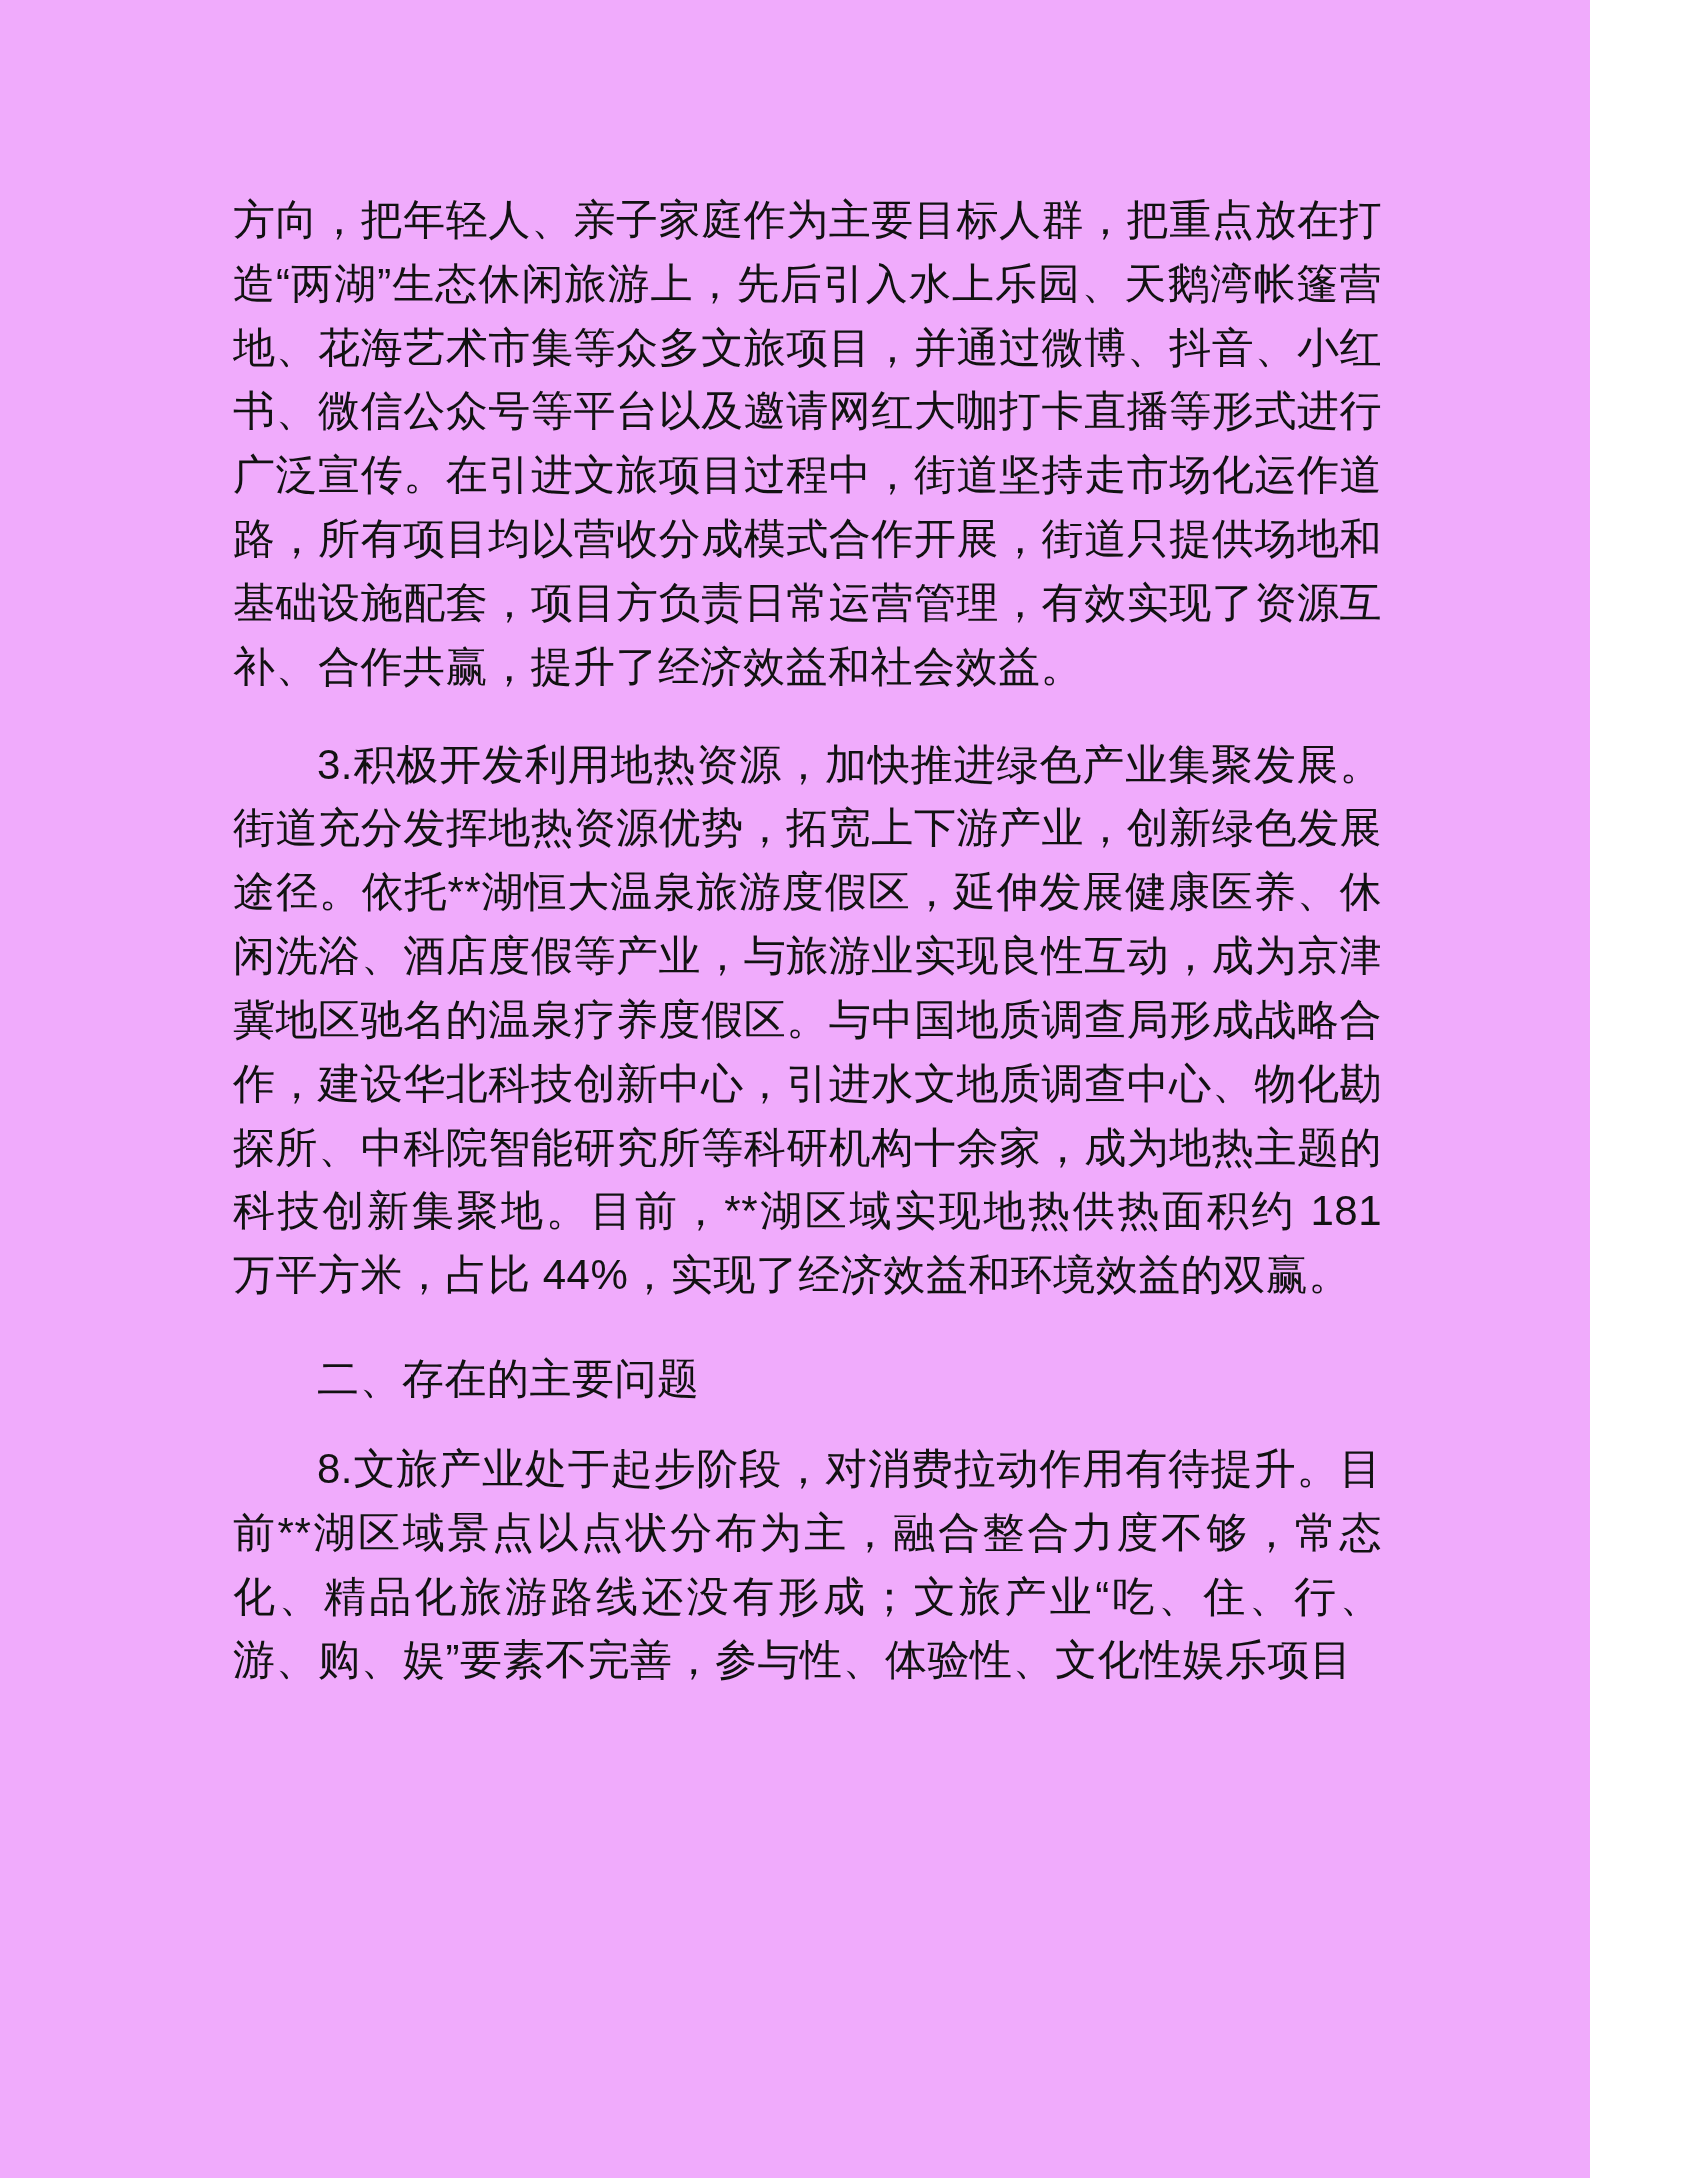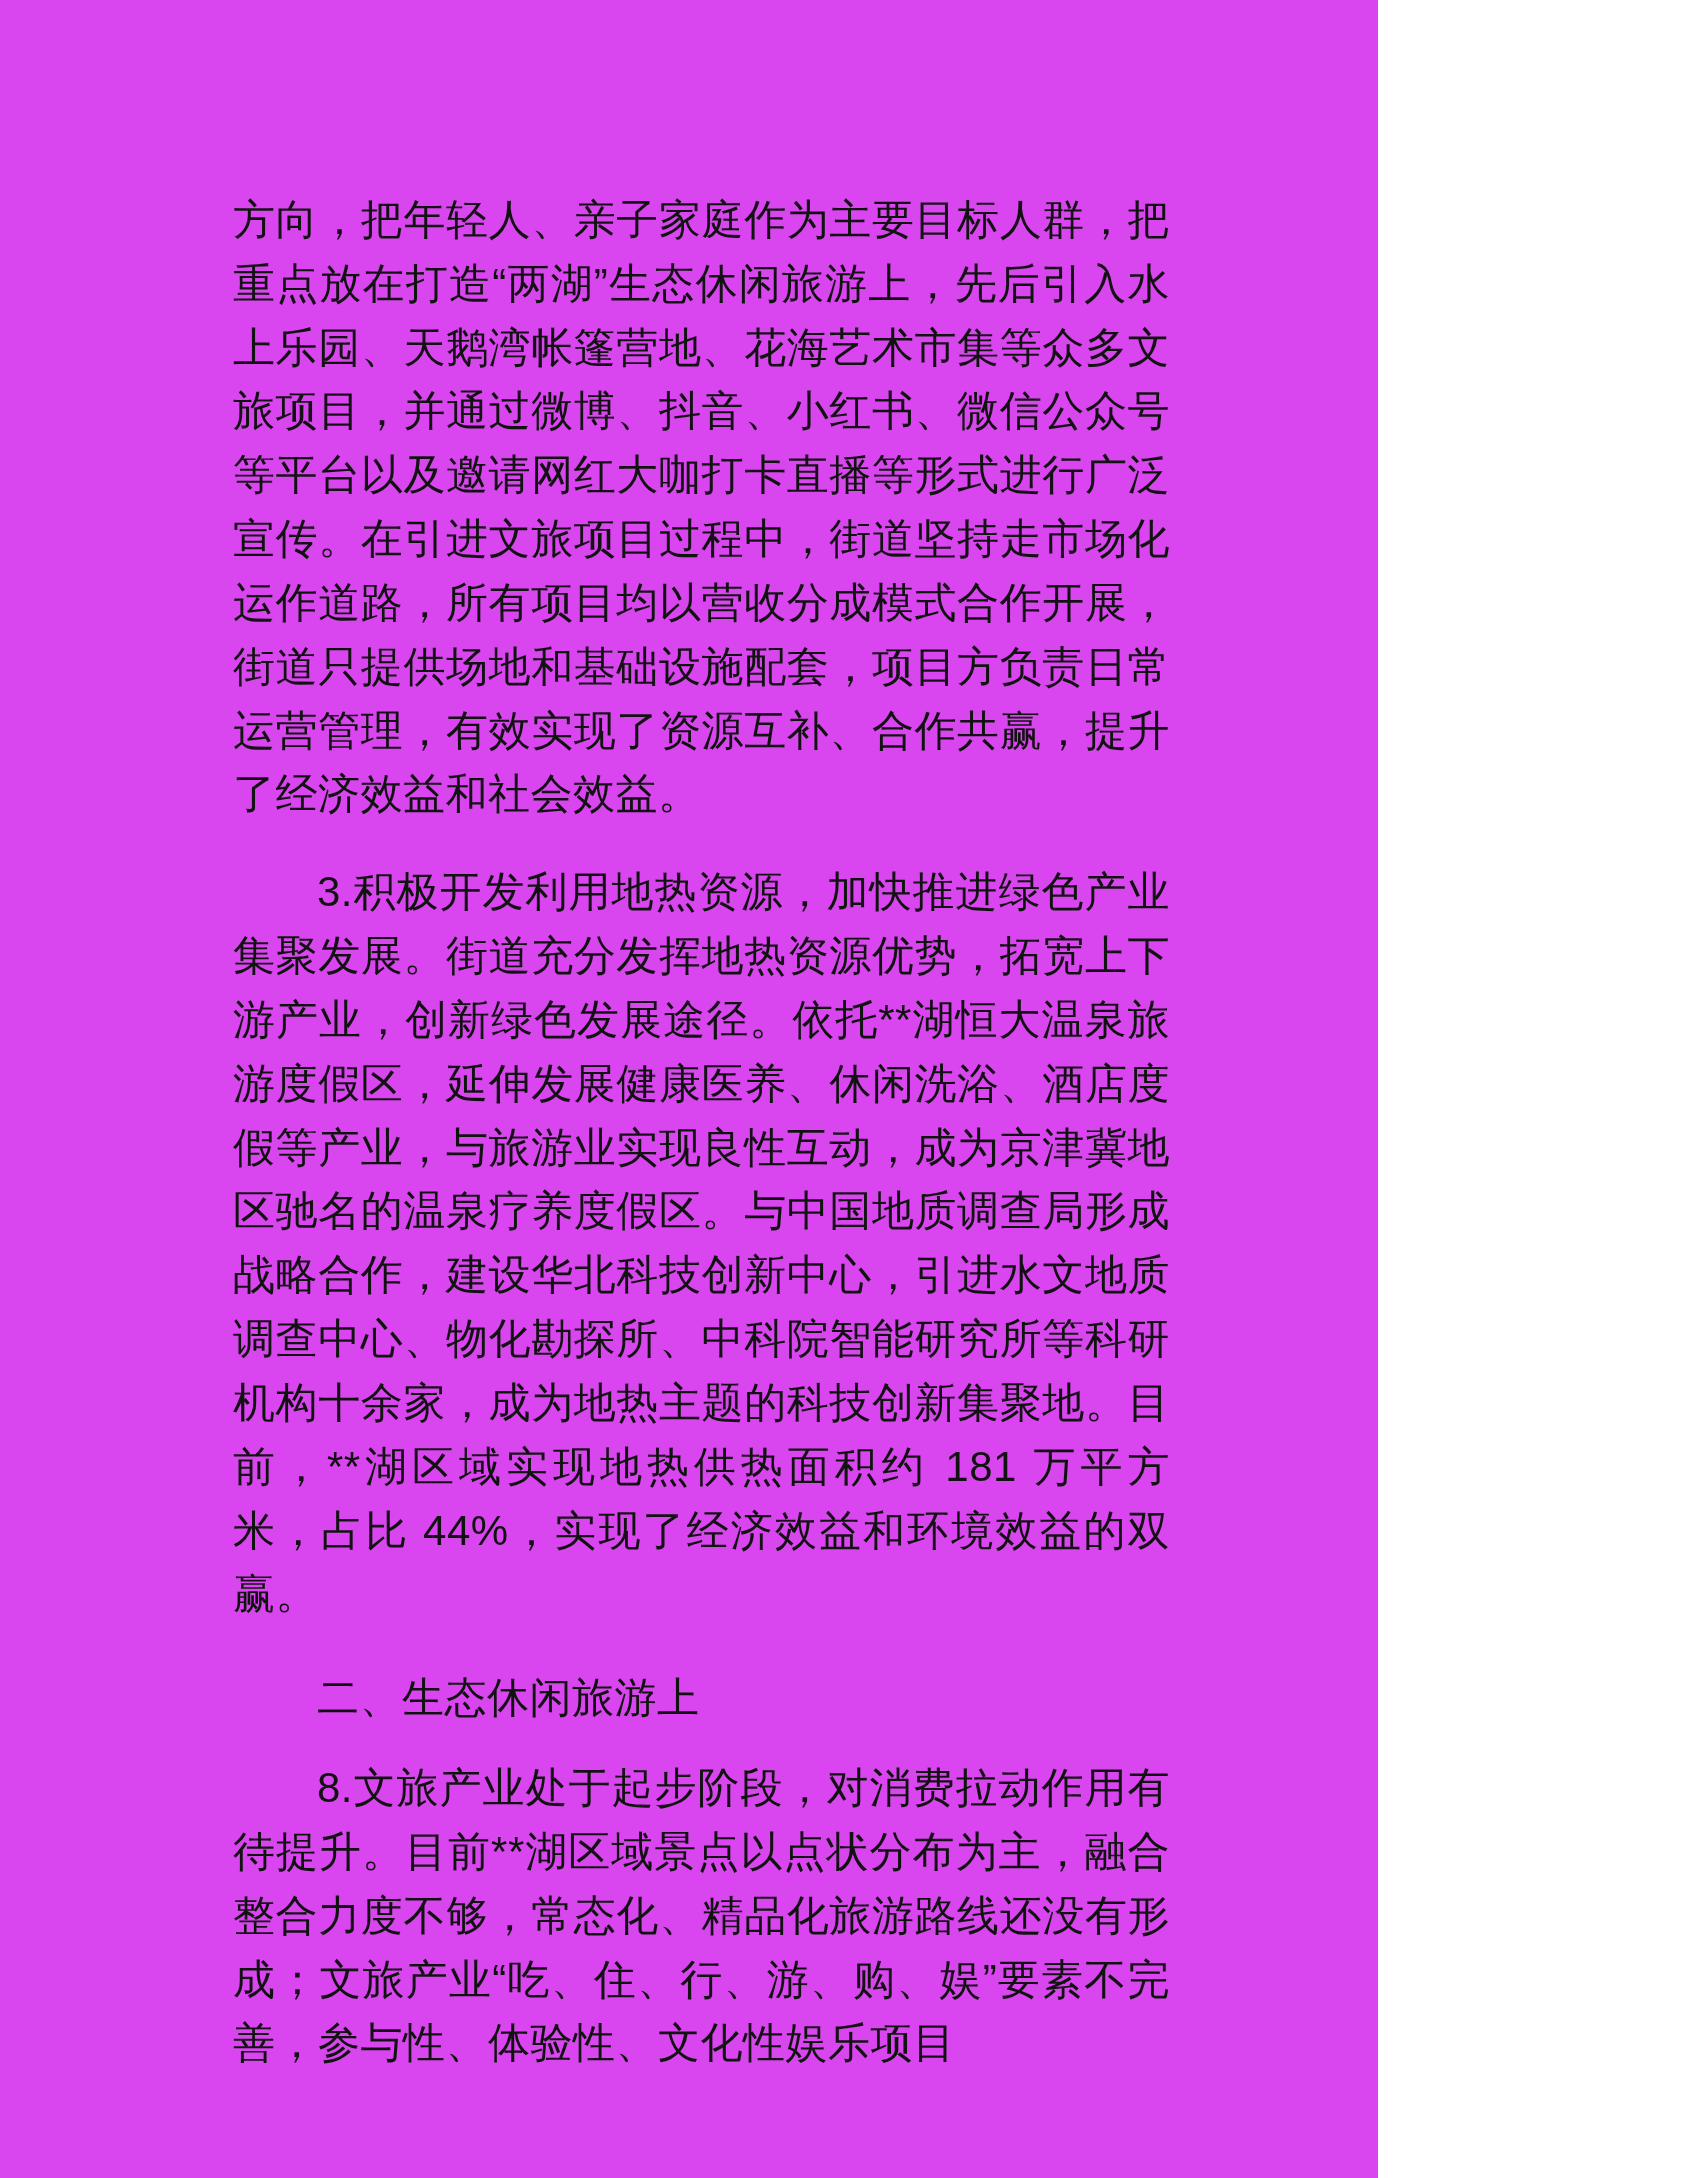--- a/index.html
+++ b/index.html
@@ -8,23 +8,23 @@
   }
   body {
     width: 1683px;
     height: 2178px;
     background: #ffffff;
     font-family: "Liberation Sans", "DejaVu Sans", sans-serif;
     overflow: hidden;
   }
   .page {
     position: relative;
-    width: 1378px;
+    width: 1590px;
     height: 2178px;
-    background: #d946ef;
+    background: #f0abfc;
     box-sizing: border-box;
     padding: 188px 208px 0 233px;
   }
   .doc-body {
     font-size: 42px;
     line-height: 1.52;
     color: #121212;
     letter-spacing: 0.5px;
     text-align: justify;
     text-justify: inter-ideograph;
@@ -51,19 +51,19 @@
 </head>
 <body>
 
 <div class="page">
   <div class="doc-body">
 
     <p class="para cont">方向，把年轻人、亲子家庭作为主要目标人群，把重点放在打造“两湖”生态休闲旅游上，先后引入水上乐园、天鹅湾帐篷营地、花海艺术市集等众多文旅项目，并通过微博、抖音、小红书、微信公众号等平台以及邀请网红大咖打卡直播等形式进行广泛宣传。在引进文旅项目过程中，街道坚持走市场化运作道路，所有项目均以营收分成模式合作开展，街道只提供场地和基础设施配套，项目方负责日常运营管理，有效实现了资源互补、合作共赢，提升了经济效益和社会效益。</p>
 
     <p class="para indent gap">3.积极开发利用地热资源，加快推进绿色产业集聚发展。街道充分发挥地热资源优势，拓宽上下游产业，创新绿色发展途径。依托**湖恒大温泉旅游度假区，延伸发展健康医养、休闲洗浴、酒店度假等产业，与旅游业实现良性互动，成为京津冀地区驰名的温泉疗养度假区。与中国地质调查局形成战略合作，建设华北科技创新中心，引进水文地质调查中心、物化勘探所、中科院智能研究所等科研机构十余家，成为地热主题的科技创新集聚地。目前，**湖区域实现地热供热面积约 181 万平方米，占比 44%，实现了经济效益和环境效益的双赢。</p>
 
-    <p class="para heading">二、生态休闲旅游上</p>
+    <p class="para heading">二、存在的主要问题</p>
 
     <p class="para indent">8.文旅产业处于起步阶段，对消费拉动作用有待提升。目前**湖区域景点以点状分布为主，融合整合力度不够，常态化、精品化旅游路线还没有形成；文旅产业“吃、住、行、游、购、娱”要素不完善，参与性、体验性、文化性娱乐项目</p>
 
   </div>
 </div>
 
 
 </body></html>

